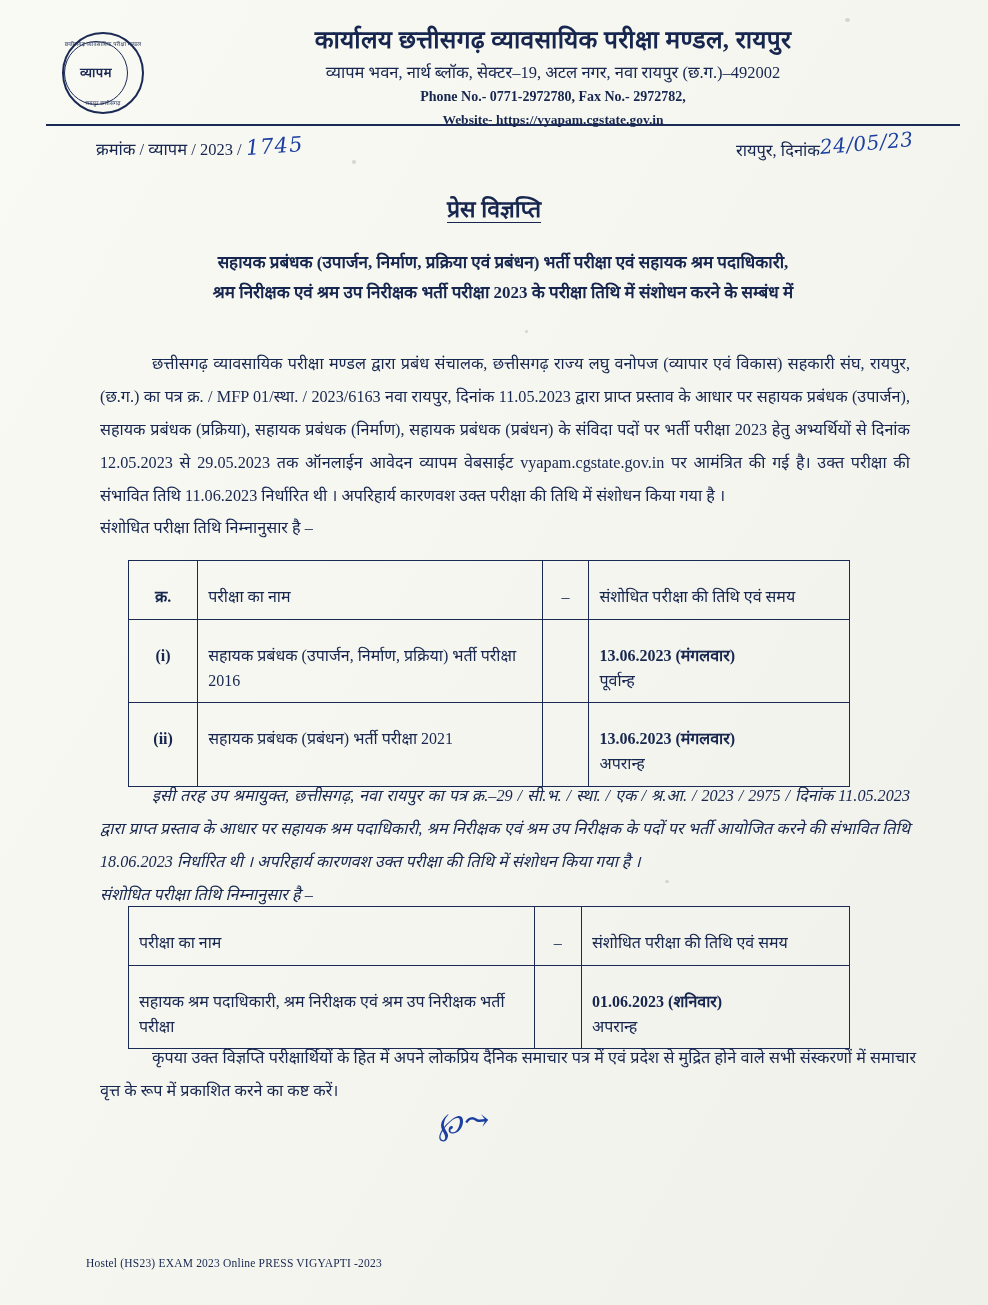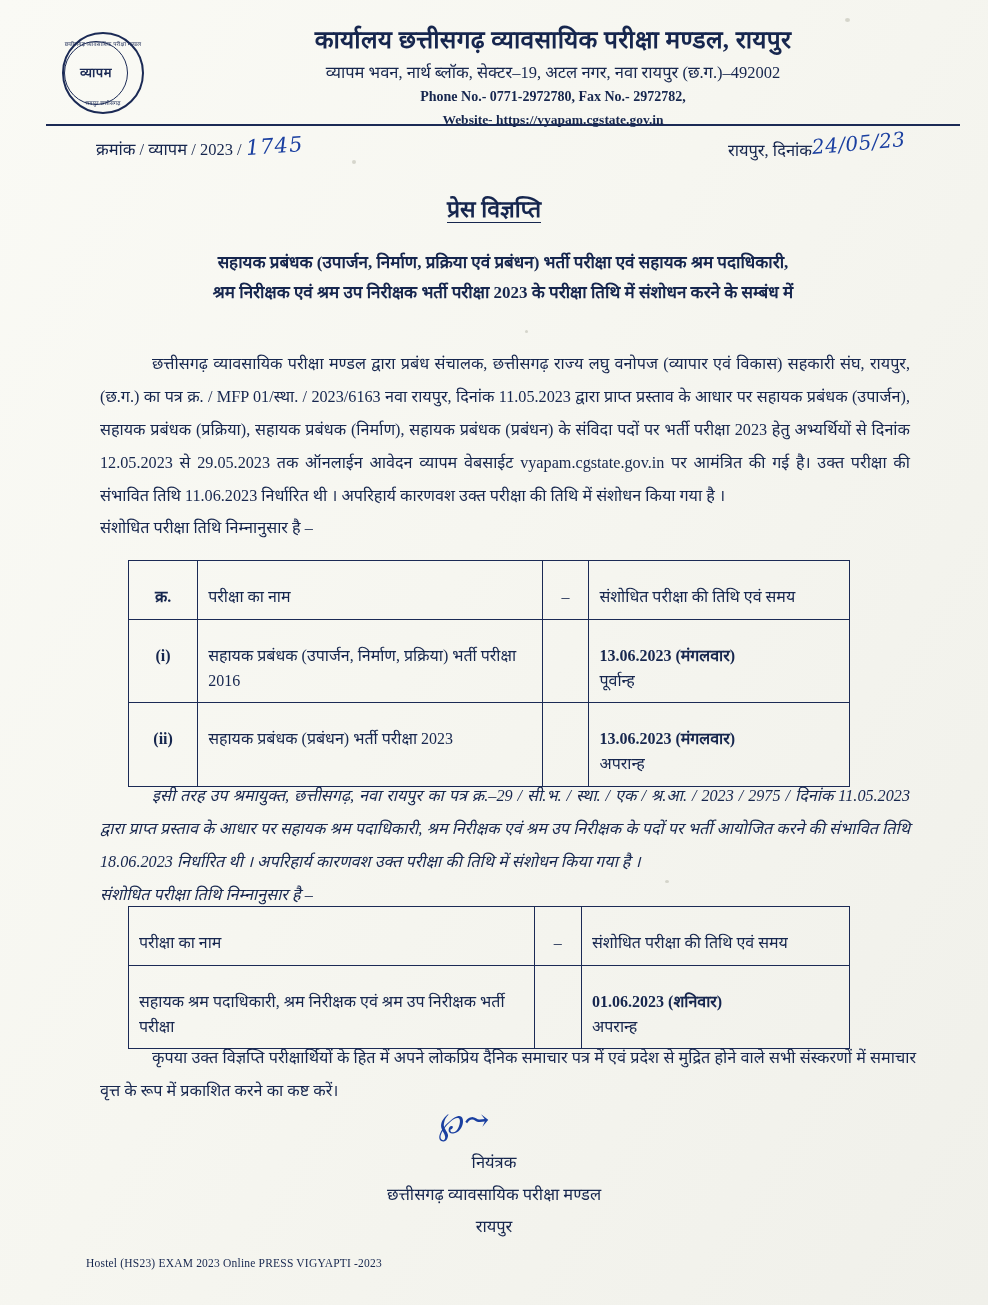--- a/index.html
+++ b/index.html
@@ -125,21 +125,21 @@
   
   .refline {
     position: absolute;
     top: 136px;
     left: 96px;
     right: 60px;
     font-size: 16.5px;
     color: #16264e;
   }
   .ref-left { position: absolute; left: 0; top: 0; }
-  .ref-right { position: absolute; right: 116px; top: 2px; }
+  .ref-right { position: absolute; right: 108px; top: 2px; }
   .hand {
     font-family: "DejaVu Serif", serif;
     font-style: italic;
     color: #1a3fa0;
     font-size: 21px;
     letter-spacing: 1px;
     display: inline-block;
     transform: rotate(-4deg) translateY(-2px);
   }
   .hand-date {
@@ -329,21 +329,21 @@
           <td class="c-sr">(i)</td>
           <td class="c-name">सहायक प्रबंधक (उपार्जन, निर्माण, प्रक्रिया) भर्ती परीक्षा 2016</td>
           <td class="c-dash"></td>
           <td class="c-date">
             <span class="date-main">13.06.2023 (मंगलवार)</span>
             <span class="date-sub">पूर्वान्ह</span>
           </td>
         </tr>
         <tr>
           <td class="c-sr">(ii)</td>
-          <td class="c-name">सहायक प्रबंधक (प्रबंधन) भर्ती परीक्षा 2023</td>
+          <td class="c-name">सहायक प्रबंधक (प्रबंधन) भर्ती परीक्षा 2021</td>
           <td class="c-dash"></td>
           <td class="c-date">
             <span class="date-main">13.06.2023 (मंगलवार)</span>
             <span class="date-sub">अपरान्ह</span>
           </td>
         </tr>
       </tbody>
     </table>
 
     <div class="para" id="para2">
@@ -368,25 +368,20 @@
         </tr>
       </tbody>
     </table>
 
     <div class="para" id="para3">
       <span>कृपया उक्त विज्ञप्ति परीक्षार्थियों के हित में अपने लोकप्रिय दैनिक समाचार पत्र में एवं प्रदेश से मुद्रित होने वाले सभी संस्करणों में समाचार वृत्त के रूप में प्रकाशित करने का कष्ट करें।</span>
     </div>
 
     <div class="signature">
       <div class="sign-mark">℘⤳</div>
-      <div class="sign-lines">
-        <div>नियंत्रक</div>
-        <div>छत्तीसगढ़ व्यावसायिक परीक्षा मण्डल</div>
-        <div>रायपुर</div>
-      </div>
     </div>
 
     <div class="footer-note">Hostel (HS23) EXAM 2023  Online PRESS  VIGYAPTI -2023</div>
 
     <div class="speck" style="left:845px;top:18px;width:5px;height:4px;"></div>
     <div class="speck" style="left:352px;top:160px;width:4px;height:4px;"></div>
     <div class="speck" style="left:525px;top:330px;width:3px;height:3px;"></div>
     <div class="speck" style="left:665px;top:880px;width:4px;height:3px;"></div>
   </div>
 </div>

